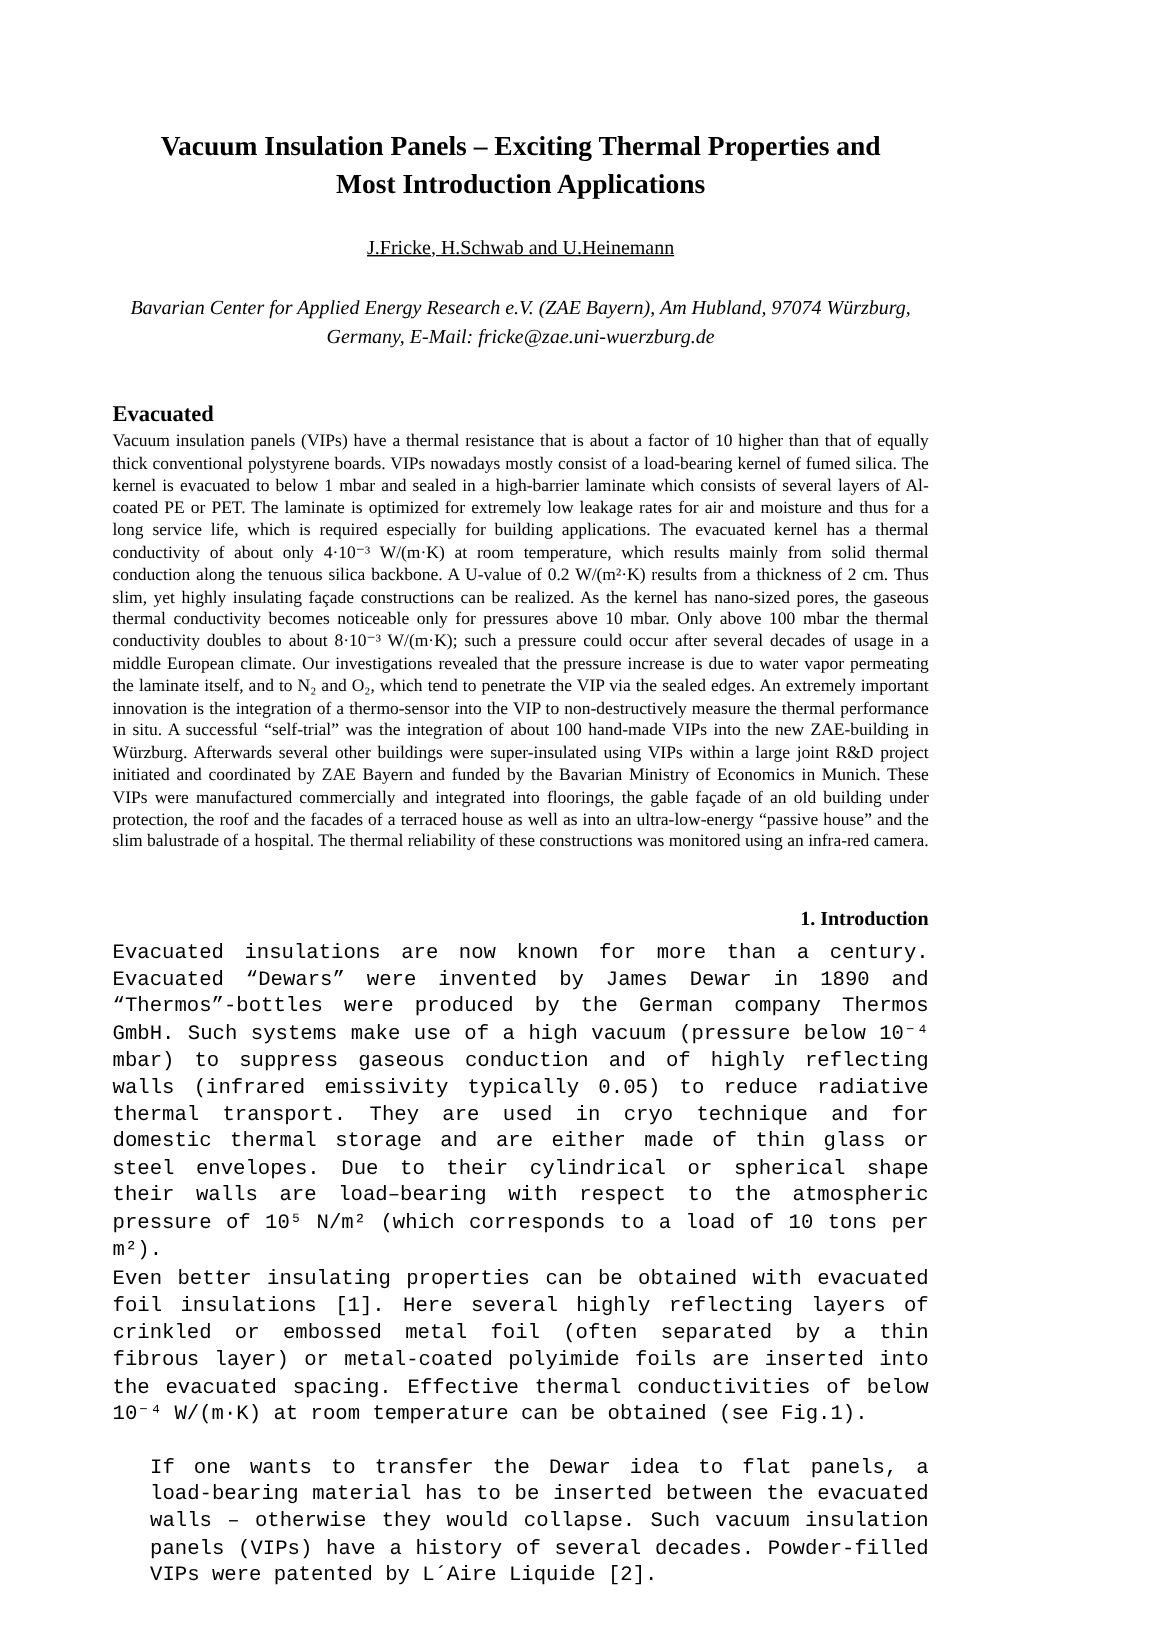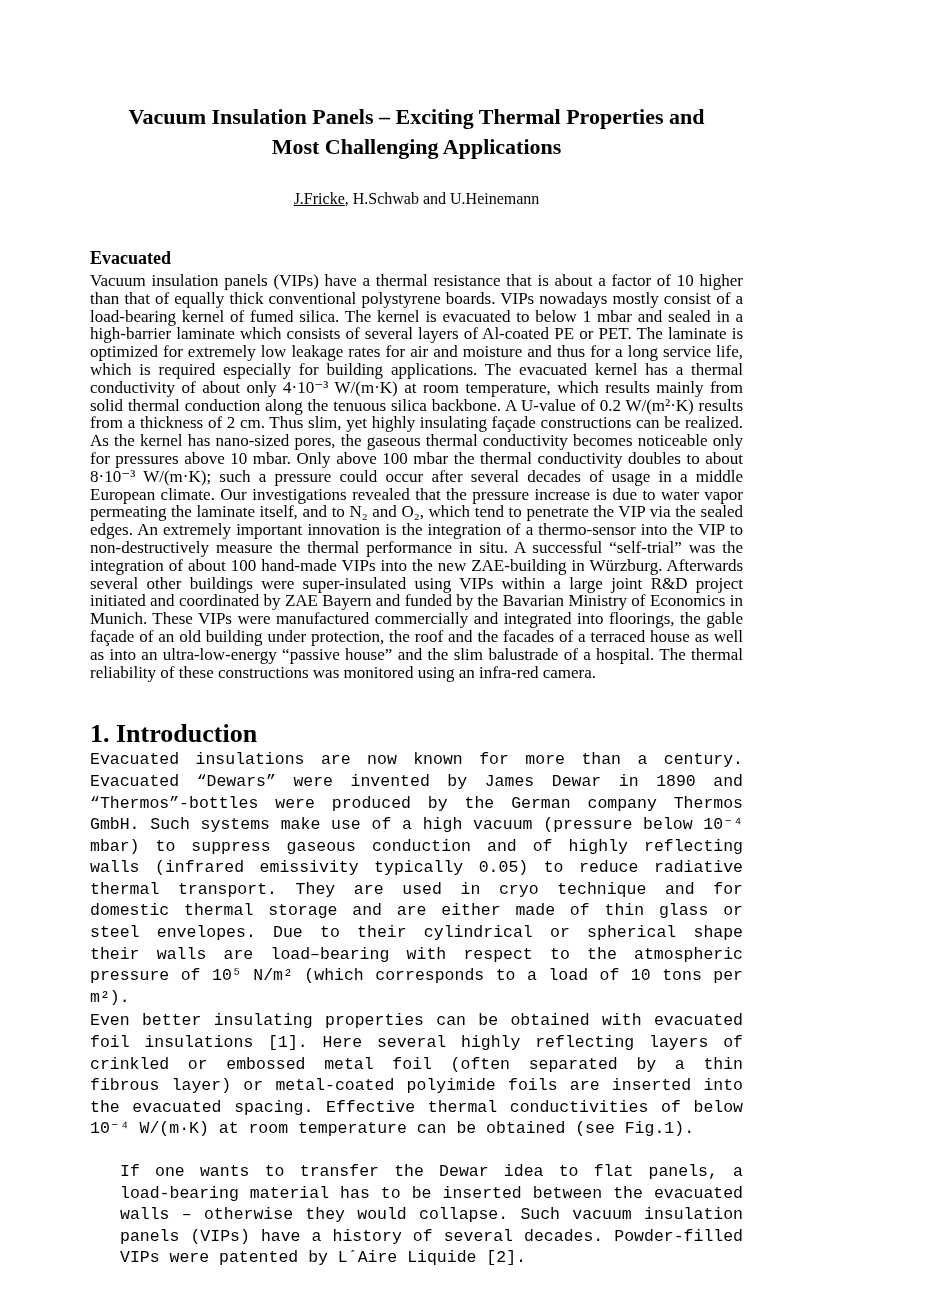--- a/index.html
+++ b/index.html
@@ -21,68 +21,72 @@
   .title {
     text-align: center;
     font-weight: bold;
     font-size: 22px;
     line-height: 30px;
   }
   .authors {
     text-align: center;
     font-size: 16px;
     margin-top: 28px;
+    text-decoration: underline;
   }
   .underline { text-decoration: underline; }
   .affiliation {
     text-align: center;
     font-style: italic;
     font-size: 16px;
     line-height: 23px;
     margin-top: 27px;
   }
   .abstract-heading {
     font-size: 18px;
     font-weight: bold;
     margin-top: 40px;
   }
   .abstract-body {
-    font-size: 17px;
+    font-size: 14px;
     line-height: 17.8px;
     text-align: justify;
     margin-top: 3px;
   }
   .section-heading {
-    font-size: 26px;
+    font-size: 16px;
     font-weight: bold;
     margin-top: 40px;
     line-height: 26px;
+    text-align: right;
   }
   .body-text {
     font-size: 16.5px;
     line-height: 21.6px;
     text-align: justify;
     margin-top: 2px;
     font-family: Liberation Mono, monospace;
   }
   .para-gap { margin-top: 21px; margin-left: 30px; }
 </style>
 </head>
 <body>
 
 <div class="page">
 
   <div class="title">
     <div>Vacuum Insulation Panels – Exciting Thermal Properties and</div>
-    <div>Most Challenging Applications</div>
+    <div>Most Introduction Applications</div>
   </div>
 
   <div class="authors"><span class="underline">J.Fricke</span><span>, H.Schwab and U.Heinemann</span></div>
 
   <div class="affiliation">
+    <div>Bavarian Center for Applied Energy Research e.V. (ZAE Bayern), Am Hubland, 97074 Würzburg,</div>
+    <div>Germany, E-Mail: fricke@zae.uni-wuerzburg.de</div>
   </div>
 
   <h2 class="abstract-heading">Evacuated</h2>
   <p class="abstract-body">Vacuum insulation panels (VIPs) have a thermal resistance that is about a factor of 10 higher than that of equally thick conventional polystyrene boards. VIPs nowadays mostly consist of a load-bearing kernel of fumed silica. The kernel is evacuated to below 1 mbar and sealed in a high-barrier laminate which consists of several layers of Al-coated PE or PET. The laminate is optimized for extremely low leakage rates for air and moisture and thus for a long service life, which is required especially for building applications. The evacuated kernel has a thermal conductivity of about only 4·10⁻³ W/(m·K) at room temperature, which results mainly from solid thermal conduction along the tenuous silica backbone. A U-value of 0.2 W/(m²·K) results from a thickness of 2 cm. Thus slim, yet highly insulating façade constructions can be realized. As the kernel has nano-sized pores, the gaseous thermal conductivity becomes noticeable only for pressures above 10 mbar. Only above 100 mbar the thermal conductivity doubles to about 8·10⁻³ W/(m·K); such a pressure could occur after several decades of usage in a middle European climate. Our investigations revealed that the pressure increase is due to water vapor permeating the laminate itself, and to N₂ and O₂, which tend to penetrate the VIP via the sealed edges. An extremely important innovation is the integration of a thermo-sensor into the VIP to non-destructively measure the thermal performance in situ. A successful “self-trial” was the integration of about 100 hand-made VIPs into the new ZAE-building in Würzburg. Afterwards several other buildings were super-insulated using VIPs within a large joint R&amp;D project initiated and coordinated by ZAE Bayern and funded by the Bavarian Ministry of Economics in Munich. These VIPs were manufactured commercially and integrated into floorings, the gable façade of an old building under protection, the roof and the facades of a terraced house as well as into an ultra-low-energy “passive house” and the slim balustrade of a hospital. The thermal reliability of these constructions was monitored using an infra-red camera.</p>
 
   <h2 class="section-heading">1. Introduction</h2>
   <p class="body-text">Evacuated insulations are now known for more than a century. Evacuated “Dewars” were invented by James Dewar in 1890 and “Thermos”-bottles were produced by the German company Thermos GmbH. Such systems make use of a high vacuum (pressure below 10⁻⁴ mbar) to suppress gaseous conduction and of highly reflecting walls (infrared emissivity typically 0.05) to reduce radiative thermal transport. They are used in cryo technique and for domestic thermal storage and are either made of thin glass or steel envelopes. Due to their cylindrical or spherical shape their walls are load–bearing with respect to the atmospheric pressure of 10⁵ N/m² (which corresponds to a load of 10 tons per m²).</p>
   <p class="body-text">Even better insulating properties can be obtained with evacuated foil insulations [1]. Here several highly reflecting layers of crinkled or embossed metal foil (often separated by a thin fibrous layer) or metal-coated polyimide foils are inserted into the evacuated spacing. Effective thermal conductivities of below 10⁻⁴ W/(m·K) at room temperature can be obtained (see Fig.1).</p>
   <p class="body-text para-gap">If one wants to transfer the Dewar idea to flat panels, a load-bearing material has to be inserted between the evacuated walls – otherwise they would collapse. Such vacuum insulation panels (VIPs) have a history of several decades. Powder-filled VIPs were patented by L´Aire Liquide [2].</p>
 

